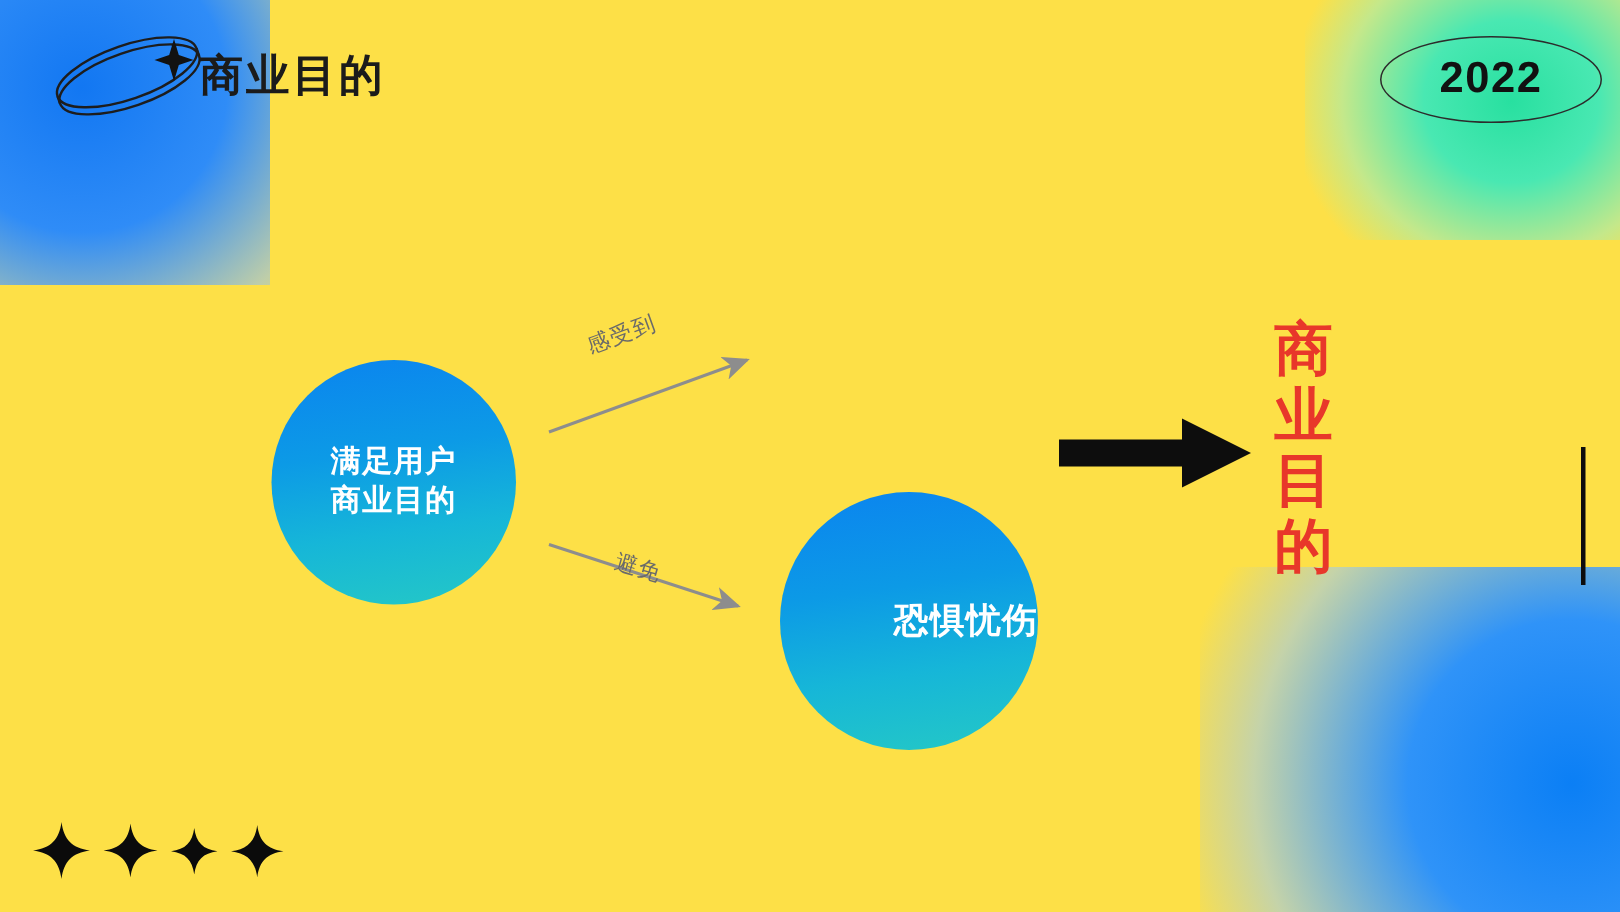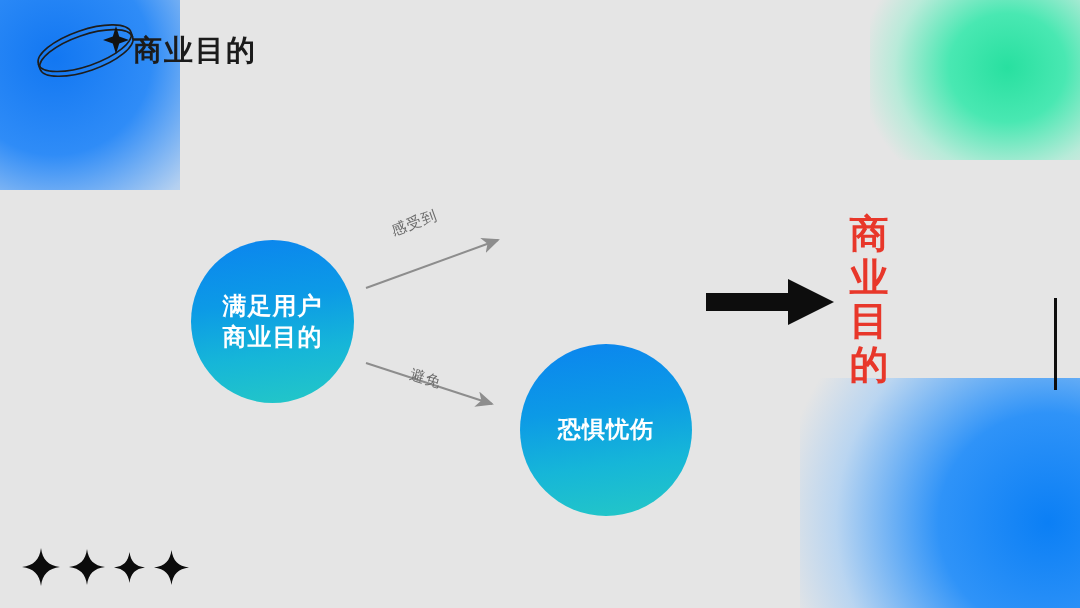--- a/index.html
+++ b/index.html
@@ -5,21 +5,21 @@
   * { margin:0; padding:0; box-sizing:border-box; }
   html, body {
     width:1080px; height:608px;
     overflow:hidden;
     background:#ffffff;
     font-family:"Liberation Sans","DejaVu Sans",sans-serif;
   }
   #slide {
     position:relative;
     width:1080px; height:608px;
-    background:#e5e5e5;
+    background:#fde047;
     overflow:hidden;
   }
 
   
   .blob { position:absolute; pointer-events:none; }
   #blob-tl {
     left:-150px; top:-140px;
     width:330px; height:330px;
     background:radial-gradient(circle at 62% 60%, #1277f2 0%, #2f8cf7 34%, rgba(138,190,250,0.55) 62%, rgba(247,248,248,0) 78%);
   }
@@ -64,23 +64,23 @@
 
   
   .node {
     position:absolute; border-radius:50%;
     display:flex; align-items:center; justify-content:center;
     text-align:center;
     color:#ffffff; font-weight:bold;
     letter-spacing:1px; line-height:1.28;
     background:linear-gradient(172deg, #0b84ef 0%, #0c9ae6 38%, #16b6d8 68%, #24c8c6 100%);
   }
-  #node-source { left:191px; top:240px; width:163px; height:163px; font-size:24px; }
+  #node-source { left:181px; top:240px; width:163px; height:163px; font-size:20px; }
   #node-positive { left:520px; top:143px; width:172px; height:172px; font-size:23px; }
-  #node-negative { left:520px; top:344px; width:172px; height:172px; font-size:23px; }
+  #node-negative { left:520px; top:328px; width:172px; height:172px; font-size:23px;justify-content:flex-end; }
   .node span { display:block; }
 
   
   #flow-arrows {
     position:absolute; left:0; top:0;
     width:1080px; height:608px;
     pointer-events:none;
   }
 
   .arrow-label {
@@ -135,20 +135,24 @@
         <ellipse cx="54" cy="35" rx="49" ry="18"></ellipse>
         <line x1="5" y1="30" x2="5" y2="35"></line>
         <line x1="103" y1="30" x2="103" y2="35"></line>
       </g>
       <path d="M84 8 L87.2 18.6 L97 22 L87.2 25.4 L84 36 L80.8 25.4 L71 22 L80.8 18.6 Z" fill="#121212"></path>
     </svg>
   </div>
 
   <div id="header-title">商业目的</div>
 
+  <div id="year-badge">
+    <div class="ellipse"></div>
+    <div class="year-text">2022</div>
+  </div>
 
   <svg id="flow-arrows">
     <defs>
       <marker id="gray-head" markerWidth="9" markerHeight="8" refX="8" refY="4" orient="auto">
         <path d="M0,0 L9,4 L0,8 L2.4,4 Z" fill="#8d8d8d"></path>
       </marker>
     </defs>
     <line x1="366" y1="288" x2="498" y2="240" stroke="#8d8d8d" stroke-width="2" marker-end="url(#gray-head)"></line>
     <line x1="366" y1="363" x2="492" y2="404" stroke="#8d8d8d" stroke-width="2" marker-end="url(#gray-head)"></line>
   </svg>

